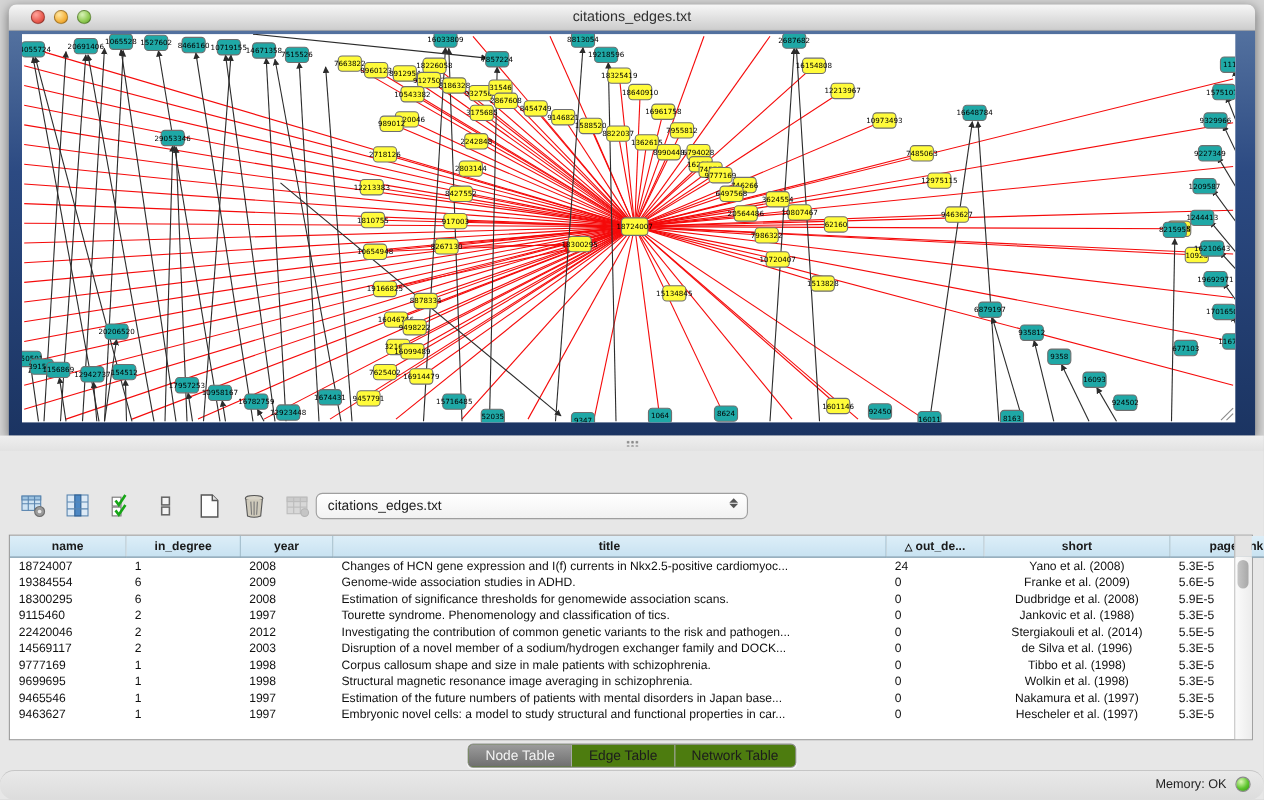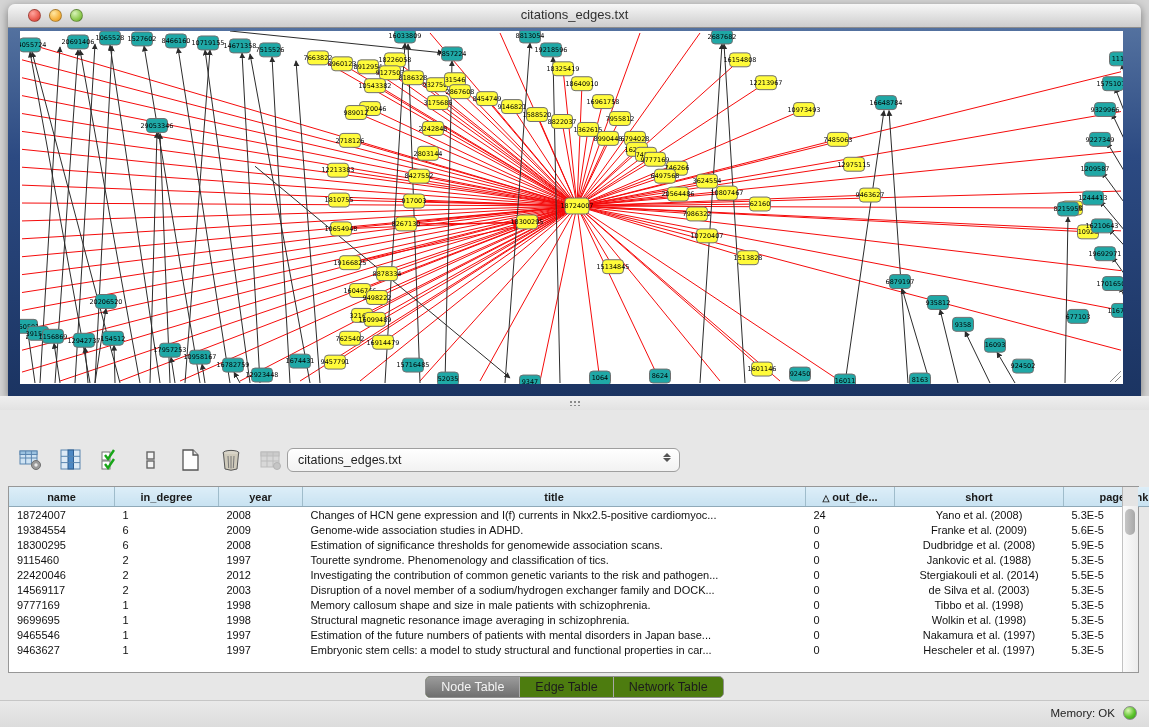--- a/index.html
+++ b/index.html
@@ -53,21 +53,21 @@
   .vscroll{position:absolute;right:0;top:19px;bottom:0;width:15px;background:linear-gradient(90deg,#fbfbfb,#ececec);border-left:1px solid #c2c2c2;}
   .vthumb{position:absolute;left:2px;top:3px;width:10px;height:26px;border-radius:5px;background:linear-gradient(90deg,#c6c6c6,#a8a8a8);}
   .hdr-corner{position:absolute;right:0;top:0;width:15px;height:19px;background:#e4e4e4;border-left:1px solid #b5b5b5;border-bottom:1px solid #9fb0ba;}
 
   .tabbar{position:absolute;top:266px;left:0;width:100%;display:flex;justify-content:center;}
   .segmented{display:flex;border:1px solid #8f8f8f;border-radius:5px;overflow:hidden;background:#4d7c0f;box-shadow:0 1px 1px rgba(255,255,255,.8);}
   .seg{padding:3px 15px;font-size:12.5px;color:#1c1c1c;border-right:1px solid #a8a8a8;cursor:default;}
   .seg:last-child{border-right:none;}
   .seg.selected{background:linear-gradient(#9b9b9b,#6f6f6f);color:#f4f4f4;}
 
-  .statusbar{position:absolute;bottom:0;left:0;width:100%;height:26px;background:linear-gradient(#e9e9e9,#dcdcdc);border-top:1px solid #c6c6c6;}
+  .statusbar{position:absolute;bottom:0;left:0;width:100%;height:26px;background:linear-gradient(#e9e9e9,#dcdcdc);border-top:1px solid #c6c6c6;border-radius:13px;}
   .mem{position:absolute;right:34px;top:6px;font-size:11.5px;color:#222;}
   .memdot{position:absolute;right:12px;top:5px;width:14px;height:14px;border-radius:50%;border:1px solid #8a8a8a;box-sizing:border-box;
     background:radial-gradient(circle at 35% 30%,#dcf8b4,#5cc42c 55%,#2f9114);}
 </style>
 </head>
 <body>
 
 <div id="app-window">
   <div class="titlebar">
     <div class="traffic">
@@ -635,28 +635,28 @@
             <td>0</td>
             <td class="center">Stergiakouli et al. (2014)</td>
             <td>5.5E-5</td>
           </tr>
           <tr>
             <td>14569117</td>
             <td>2</td>
             <td>2003</td>
             <td>Disruption of a novel member of a sodium/hydrogen exchanger family and DOCK...</td>
             <td>0</td>
-            <td class="center">de Silva et al. (2003)</td>
+            <td class="center">de Silva et al. (1996)</td>
             <td>5.3E-5</td>
           </tr>
           <tr>
             <td>9777169</td>
             <td>1</td>
             <td>1998</td>
-            <td>Memory callosum shape and size in male patients with schizophrenia.</td>
+            <td>Corpus callosum shape and size in male patients with schizophrenia.</td>
             <td>0</td>
             <td class="center">Tibbo et al. (1998)</td>
             <td>5.3E-5</td>
           </tr>
           <tr>
             <td>9699695</td>
             <td>1</td>
             <td>1998</td>
             <td>Structural magnetic resonance image averaging in schizophrenia.</td>
             <td>0</td>
@@ -669,21 +669,21 @@
             <td>1997</td>
             <td>Estimation of the future numbers of patients with mental disorders in Japan base...</td>
             <td>0</td>
             <td class="center">Nakamura et al. (1997)</td>
             <td>5.3E-5</td>
           </tr>
           <tr>
             <td>9463627</td>
             <td>1</td>
             <td>1997</td>
-            <td>Embryonic stem cells: a model to study structural and functional properties in car...</td>
+            <td>Embryonic novel cells: a model to study structural and functional properties in car...</td>
             <td>0</td>
             <td class="center">Hescheler et al. (1997)</td>
             <td>5.3E-5</td>
           </tr>
         </tbody>
     </table>
     <div class="hdr-corner"></div>
     <div class="vscroll">
       <div class="vthumb"></div>
     </div>

